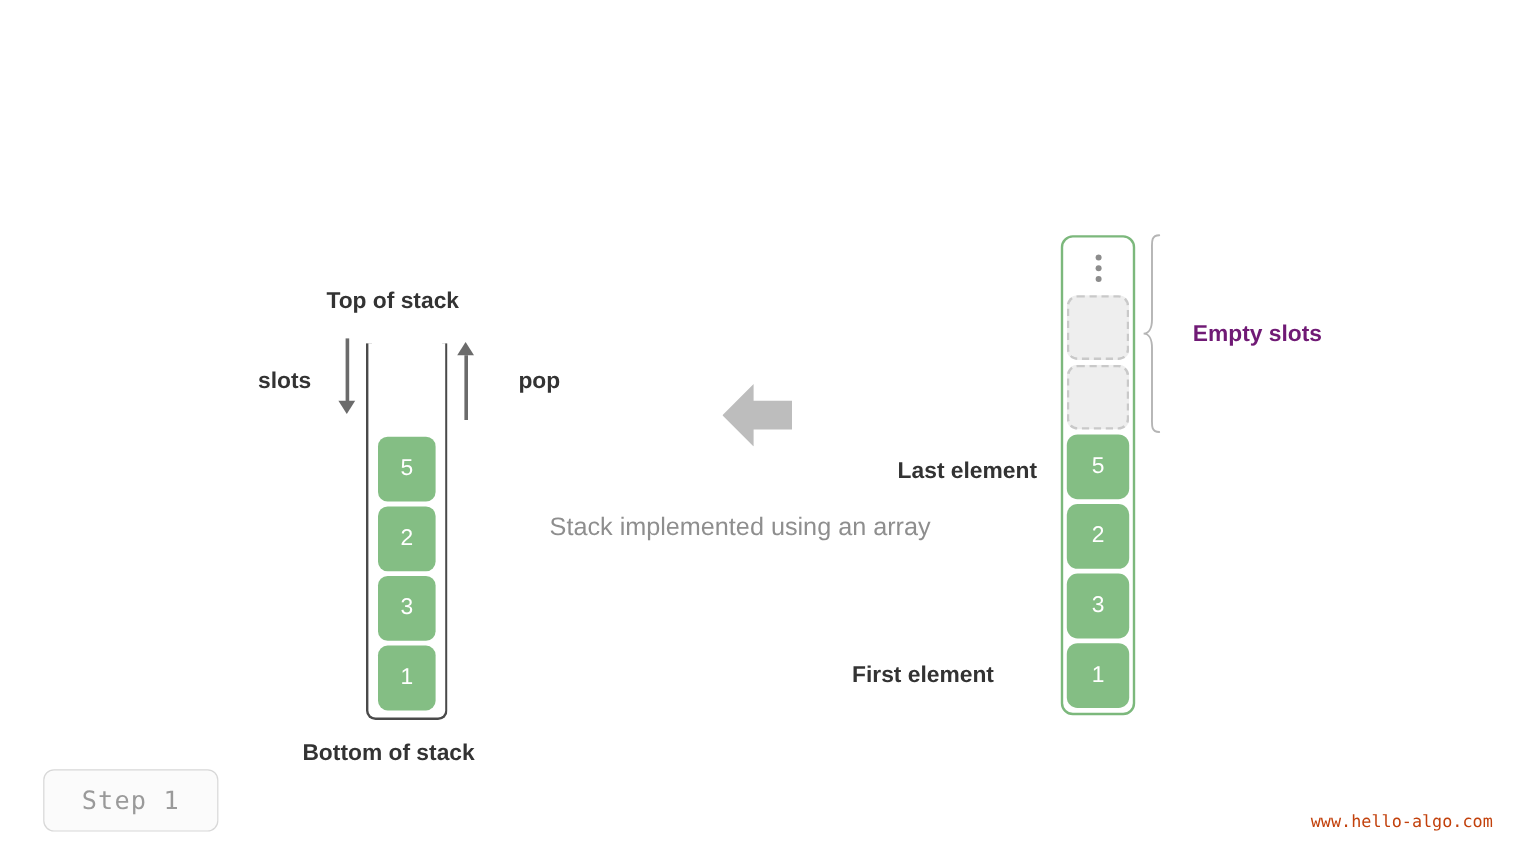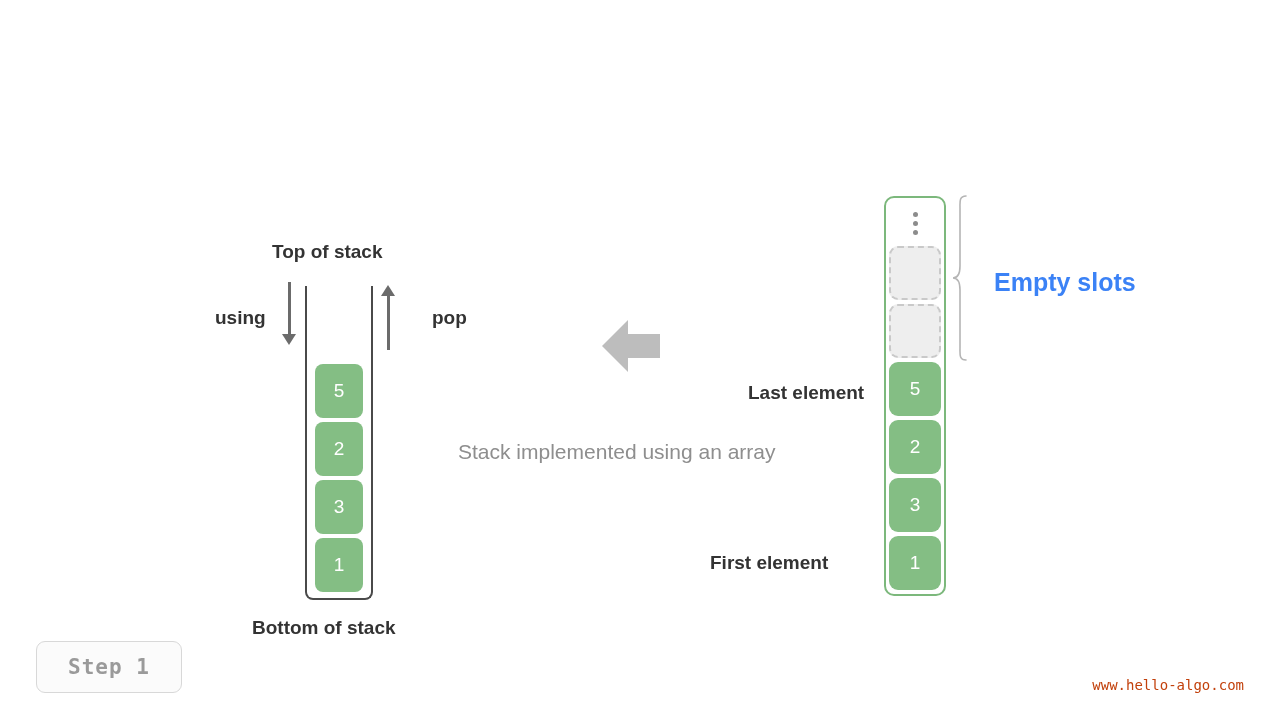--- a/index.html
+++ b/index.html
@@ -23,22 +23,22 @@
     position: absolute;
     font-family: "Liberation Sans", sans-serif;
     font-weight: bold;
     font-size: 19px;
     color: #333333;
     white-space: nowrap;
   }
   .lbl-gray {
     position: absolute;
     font-family: "Liberation Sans", sans-serif;
-    font-size: 25px;
-    color: #3b82f6;
+    font-size: 19px;
+    color: #701a75;
     white-space: nowrap;
   }
   .caption {
     position: absolute;
     font-family: "Liberation Sans", sans-serif;
     font-size: 21px;
     color: #8e8e8e;
     white-space: nowrap;
   }
 
@@ -186,21 +186,21 @@
     height: 52px;
     box-sizing: border-box;
     border: 1px solid #d8d8d8;
     border-radius: 9px;
     background: #fbfbfb;
     display: flex;
     align-items: center;
     justify-content: center;
     font-family: "DejaVu Sans Mono", monospace;
     font-size: 21px;
-    font-weight: bold;
+    font-weight: normal;
     color: #9a9a9a;
     letter-spacing: 1px;
   }
 
   
   #watermark {
     position: absolute;
     right: 36px;
     top: 677px;
     font-family: "DejaVu Sans Mono", monospace;
@@ -211,21 +211,21 @@
 </style>
 </head>
 <body>
 
 <div id="canvas">
 
   <div class="lbl-dark" style="left:272px; top:241px;">Top of stack</div>
 
   <div class="vline" style="left:288px; top:282px; height:54px;"></div>
   <div class="arrowhead down" style="left:282px; top:334px;"></div>
-  <div class="lbl-dark" style="left:215px; top:307px;">using</div>
+  <div class="lbl-dark" style="left:215px; top:307px;">slots</div>
 
   <div class="vline" style="left:387px; top:296px; height:54px;"></div>
   <div class="arrowhead up" style="left:381px; top:285px;"></div>
   <div class="lbl-dark" style="left:432px; top:307px;">pop</div>
 
   <div id="left-stack-container">
     <div class="stack-cells">
       <div class="cell">5</div>
       <div class="cell">2</div>
       <div class="cell">3</div>
@@ -234,21 +234,21 @@
   </div>
 
   <div class="lbl-dark" style="left:252px; top:617px;">Bottom of stack</div>
 
   <div id="transform-arrow">
     <svg width="58" height="52" viewBox="0 0 58 52" xmlns="http://www.w3.org/2000/svg">
       <polygon points="0,26 26,0 26,14 58,14 58,38 26,38 26,52" fill="#bdbdbd"></polygon>
     </svg>
   </div>
 
-  <div class="caption" style="left:458px; top:428px;margin-top:12px;">Stack implemented using an array</div>
+  <div class="caption" style="left:458px; top:428px;">Stack implemented using an array</div>
 
   <div class="lbl-gray" style="left:994px; top:268px; font-weight:bold;">Empty slots</div>
 
   <div id="empty-slots-brace">
     <svg width="22" height="168" viewBox="0 0 22 168" xmlns="http://www.w3.org/2000/svg">
       <path d="M14,2 C7,2 8,8 8,14 L8,72 C8,80 5,84 1,84 C5,84 8,88 8,96 L8,154 C8,160 7,166 14,166" fill="none" stroke="#b5b5b5" stroke-width="1.6" stroke-linecap="round"></path>
     </svg>
   </div>
 
   <div class="lbl-dark" style="left:748px; top:382px;">Last element</div>

